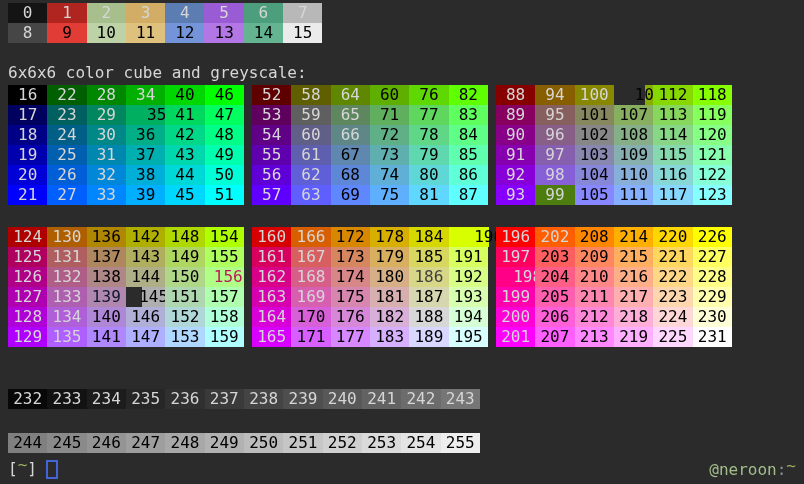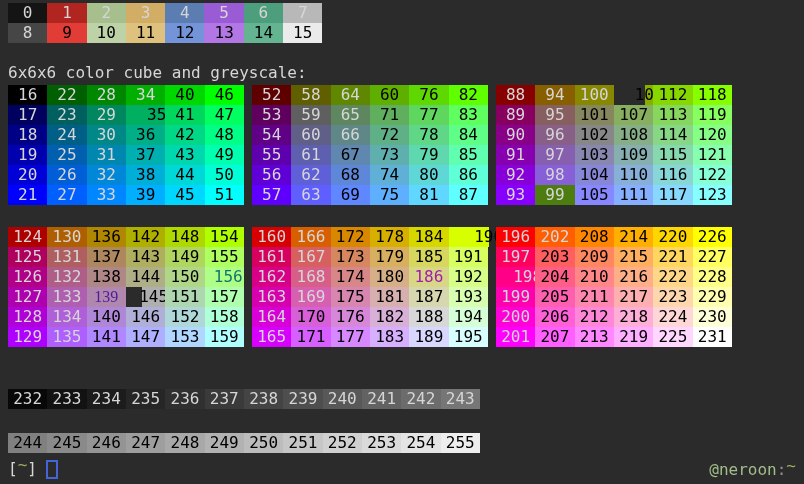--- a/index.html
+++ b/index.html
@@ -185,24 +185,24 @@
         <span class="cell" style="background: rgb(175, 95, 95); color: rgb(214, 214, 214);">131</span>
         <span class="cell" style="background: rgb(175, 135, 95); color: rgb(0, 0, 0);">137</span>
         <span class="cell" style="background: rgb(175, 175, 95); color: rgb(0, 0, 0);">143</span>
         <span class="cell" style="background: rgb(175, 215, 95); color: rgb(0, 0, 0);">149</span>
         <span class="cell" style="background: rgb(175, 255, 95); color: rgb(0, 0, 0);">155</span>
         <span class="cell" style="background: rgb(175, 0, 135); color: rgb(214, 214, 214);">126</span>
         <span class="cell" style="background: rgb(175, 95, 135); color: rgb(214, 214, 214);">132</span>
         <span class="cell" style="background: rgb(175, 135, 135); color: rgb(0, 0, 0);">138</span>
         <span class="cell" style="background: rgb(175, 175, 135); color: rgb(0, 0, 0);">144</span>
         <span class="cell" style="background: rgb(175, 215, 135); color: rgb(0, 0, 0);">150</span>
-        <span class="cell" style="background: rgb(175, 255, 135); color: #0f766e; padding-left: 8px;">156</span>
+        <span class="cell" style="background: rgb(175, 255, 135); color: #be185d; padding-left: 8px;">156</span>
         <span class="cell" style="background: rgb(175, 0, 175); color: rgb(214, 214, 214);">127</span>
         <span class="cell" style="background: rgb(175, 95, 175); color: rgb(214, 214, 214);">133</span>
-        <span class="cell" style="background: rgb(175, 135, 175); color: #4c1d95; font-family: Liberation Serif, serif;">139</span>
+        <span class="cell" style="background: rgb(175, 135, 175); color: #0f172a;">139</span>
         <span class="cell" style="background: rgb(175, 175, 175); color: rgb(0, 0, 0); margin-left: 16px;">145</span>
         <span class="cell" style="background: rgb(175, 215, 175); color: rgb(0, 0, 0);">151</span>
         <span class="cell" style="background: rgb(175, 255, 175); color: rgb(0, 0, 0);">157</span>
         <span class="cell" style="background: rgb(175, 0, 215); color: rgb(214, 214, 214);">128</span>
         <span class="cell" style="background: rgb(175, 95, 215); color: rgb(214, 214, 214);">134</span>
         <span class="cell" style="background: rgb(175, 135, 215); color: rgb(0, 0, 0);">140</span>
         <span class="cell" style="background: rgb(175, 175, 215); color: rgb(0, 0, 0);">146</span>
         <span class="cell" style="background: rgb(175, 215, 215); color: rgb(0, 0, 0);">152</span>
         <span class="cell" style="background: rgb(175, 255, 215); color: rgb(0, 0, 0);">158</span>
         <span class="cell" style="background: rgb(175, 0, 255); color: rgb(214, 214, 214);">129</span>
@@ -222,21 +222,21 @@
         <span class="cell" style="background: rgb(215, 0, 95); color: rgb(214, 214, 214);">161</span>
         <span class="cell" style="background: rgb(215, 95, 95); color: rgb(214, 214, 214);">167</span>
         <span class="cell" style="background: rgb(215, 135, 95); color: rgb(0, 0, 0);">173</span>
         <span class="cell" style="background: rgb(215, 175, 95); color: rgb(0, 0, 0);">179</span>
         <span class="cell" style="background: rgb(215, 215, 95); color: rgb(0, 0, 0);">185</span>
         <span class="cell" style="background: rgb(215, 255, 95); color: rgb(0, 0, 0);">191</span>
         <span class="cell" style="background: rgb(215, 0, 135); color: rgb(214, 214, 214);">162</span>
         <span class="cell" style="background: rgb(215, 95, 135); color: rgb(214, 214, 214);">168</span>
         <span class="cell" style="background: rgb(215, 135, 135); color: rgb(0, 0, 0);">174</span>
         <span class="cell" style="background: rgb(215, 175, 135); color: rgb(0, 0, 0);">180</span>
-        <span class="cell" style="background: rgb(215, 215, 135); color: #a21caf;">186</span>
+        <span class="cell" style="background: rgb(215, 215, 135); color: #404040;">186</span>
         <span class="cell" style="background: rgb(215, 255, 135); color: rgb(0, 0, 0);">192</span>
         <span class="cell" style="background: rgb(215, 0, 175); color: rgb(214, 214, 214);">163</span>
         <span class="cell" style="background: rgb(215, 95, 175); color: rgb(214, 214, 214);">169</span>
         <span class="cell" style="background: rgb(215, 135, 175); color: rgb(0, 0, 0);">175</span>
         <span class="cell" style="background: rgb(215, 175, 175); color: rgb(0, 0, 0);">181</span>
         <span class="cell" style="background: rgb(215, 215, 175); color: rgb(0, 0, 0);">187</span>
         <span class="cell" style="background: rgb(215, 255, 175); color: rgb(0, 0, 0);">193</span>
         <span class="cell" style="background: rgb(215, 0, 215); color: rgb(214, 214, 214);">164</span>
         <span class="cell" style="background: rgb(215, 95, 215); color: rgb(0, 0, 0);">170</span>
         <span class="cell" style="background: rgb(215, 135, 215); color: rgb(0, 0, 0);">176</span>

